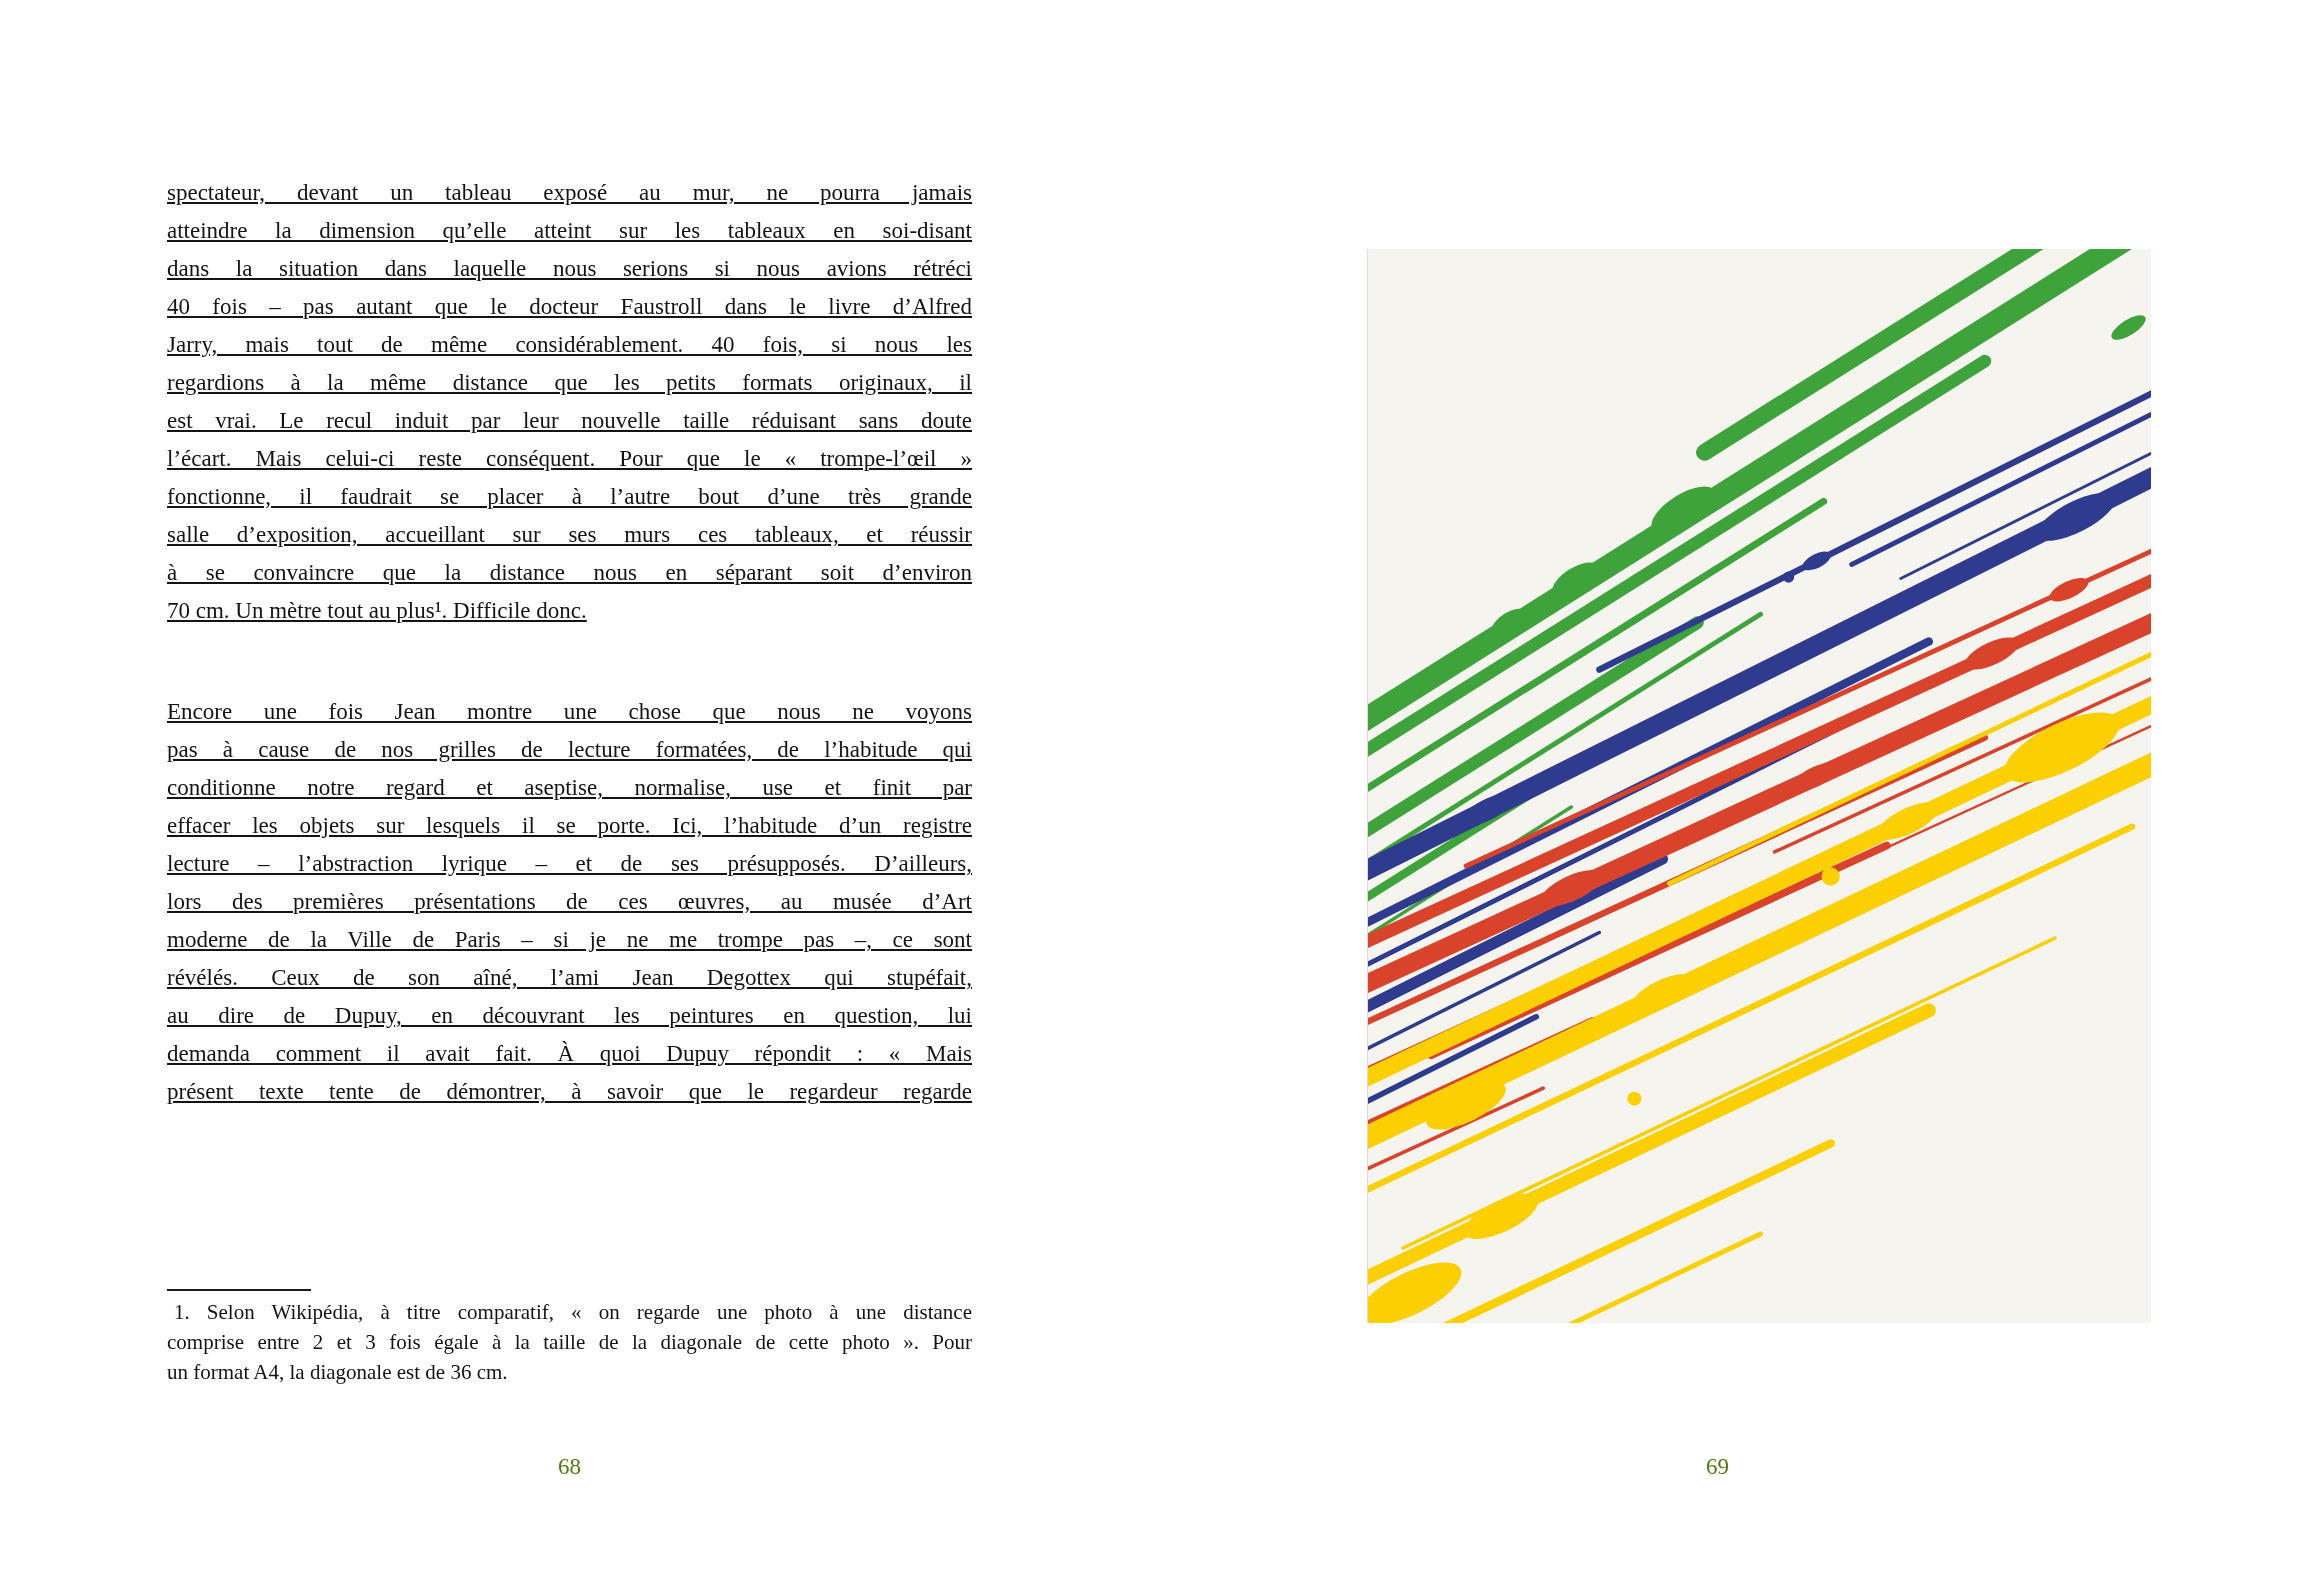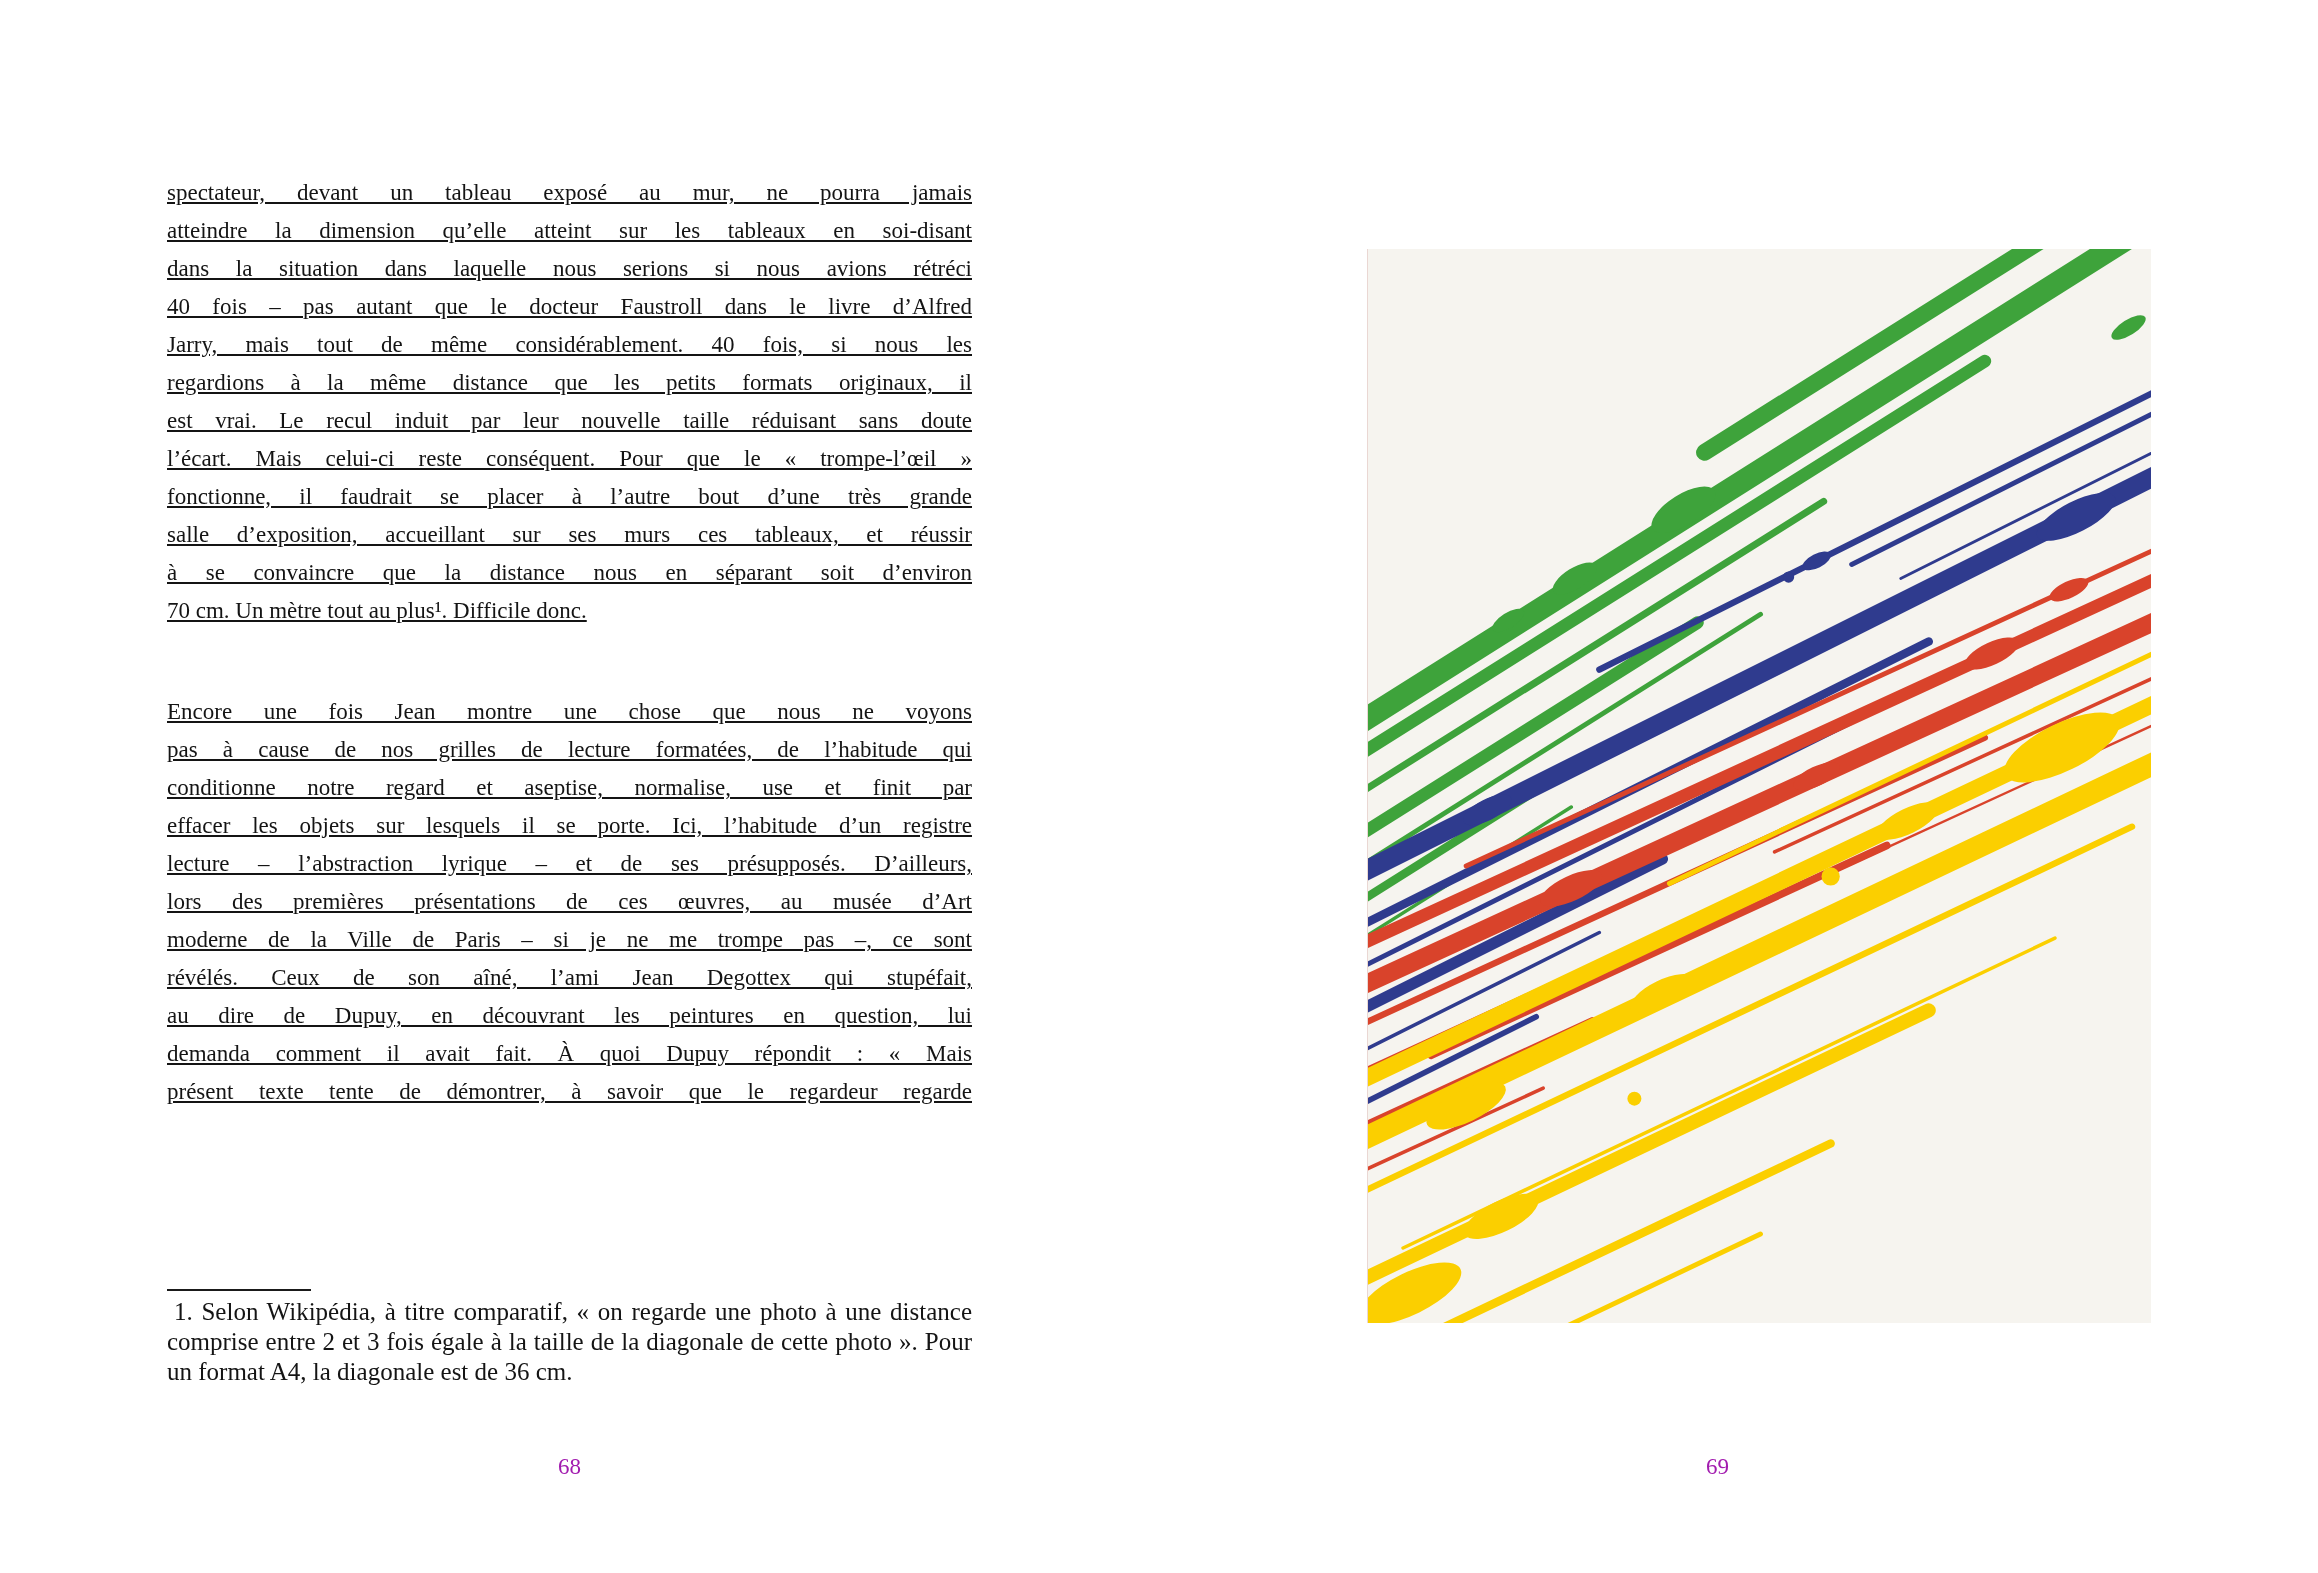--- a/index.html
+++ b/index.html
@@ -12,26 +12,26 @@
 
   .textblock{position:absolute;left:167px;top:174px;width:805px;}
   .para{margin:0;padding:0;}
   .para2{margin-top:63px;}
   .jline{font-size:23px;line-height:38px;text-align:justify;text-align-last:justify;
          white-space:normal;text-decoration:underline;}
   .jlast{text-align-last:left;}
 
   .footnote{position:absolute;left:167px;top:1289px;width:805px;}
   .fnrule{width:144px;height:0;border-top:2.1px solid #1a1a1a;margin-bottom:6.3px;}
-  .fnline{font-size:25px;line-height:30px;text-align:justify;text-align-last:justify;}
+  .fnline{font-size:21px;line-height:30px;text-align:justify;text-align-last:justify;}
   .fnline.first{text-indent:7px;}
   .fnline.jlast{text-align-last:left;}
 
   .pageno{position:absolute;top:1453px;width:805px;text-align:center;
-          font-size:23px;line-height:28px;color:#a21caf;}
+          font-size:23px;line-height:28px;color:#4d7c0f;}
   .pageno-left{left:167px;}
   .pageno-right{left:156px;} 
 
   .artwork{position:absolute;left:208px;top:249px;width:783px;height:1074px;margin:0;
            border-left:1.4px solid rgba(196,140,128,0.35);}
   .artwork svg{display:block;width:100%;height:100%;}
 </style>
 </head>
 <body>
 

